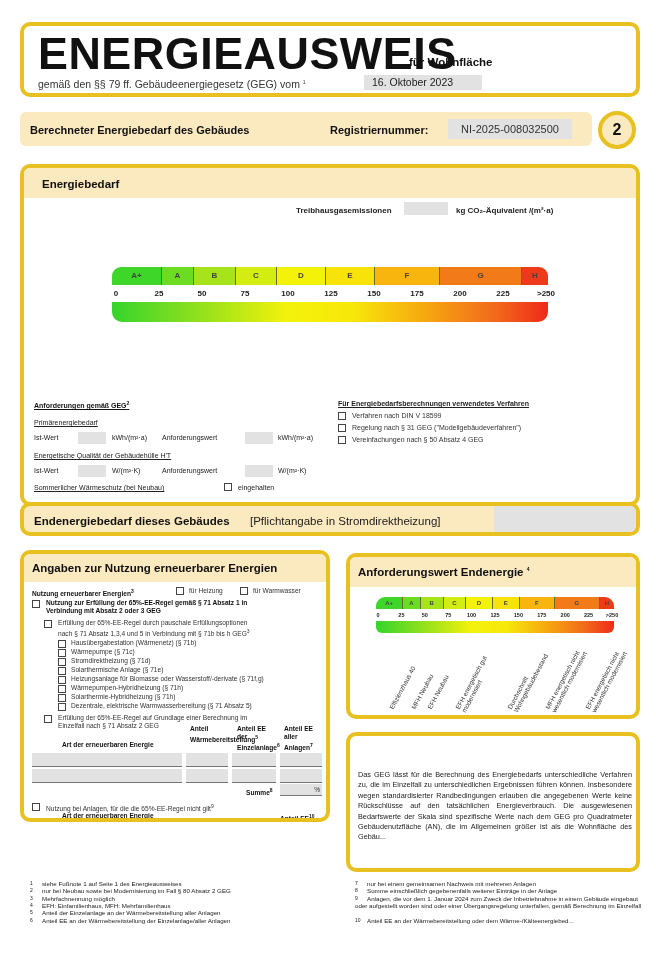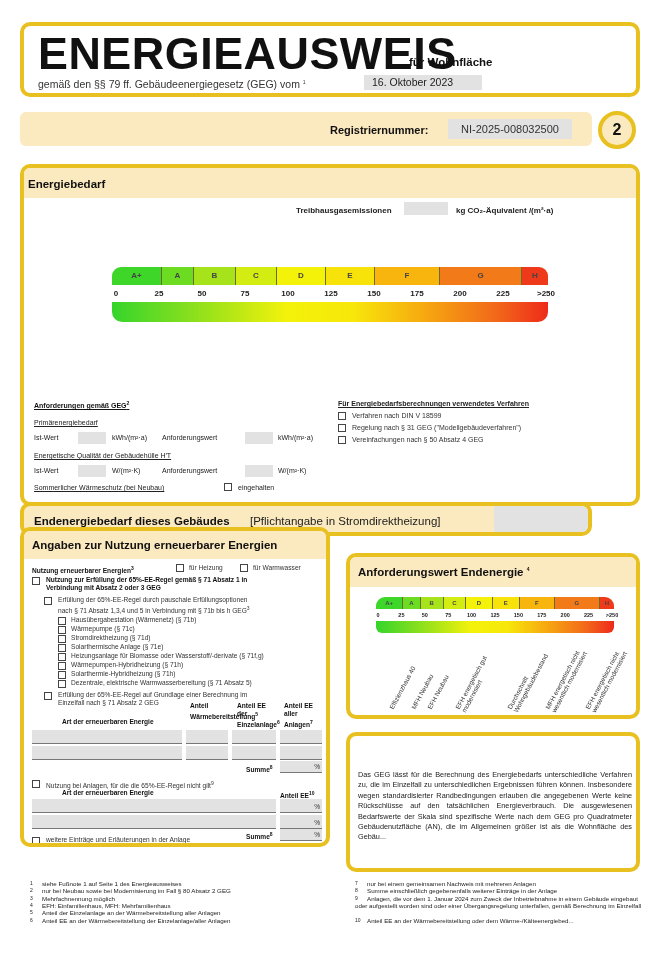--- a/index.html
+++ b/index.html
@@ -22,21 +22,21 @@
 
   
   #strip { left: 20px; top: 112px; width: 572px; height: 34px; background: #fbe9bf; border-radius: 6px; }
   #strip-label { left: 10px; top: 12px; font-size: 11px; font-weight: bold; }
   #reg-label { left: 310px; top: 12px; font-size: 11px; font-weight: bold; }
   #reg-val { left: 428px; top: 7px; width: 124px; height: 20px; font-size: 11px; text-align: center; line-height: 20px; color: #333; }
   #page-num { left: 598px; top: 111px; width: 38px; height: 38px; border: 4px solid #e8c120; border-radius: 50%; background: #fbe9bf; text-align: center; line-height: 30px; font-size: 16px; font-weight: bold; }
 
   
   #eb { left: 20px; top: 164px; width: 620px; height: 342px; }
-  #eb-head { position: absolute; left: 0; top: 0; width: 100%; height: 30px; padding: 10px 0 0 4px; font-size: 11.5px; }
+  #eb-head { position: absolute; left: 0; top: 0; width: 100%; height: 30px; padding: 10px 0 0 18px; font-size: 11.5px; }
   #thg-label { left: 272px; top: 38px; font-size: 8px; font-weight: bold; color: #222; }
   #thg-field { left: 380px; top: 34px; width: 44px; height: 13px; }
   #thg-unit { left: 432px; top: 38px; font-size: 8px; font-weight: bold; color: #222; }
 
   .scale-top { position: absolute; height: 18px; border-radius: 9px 9px 0 0; overflow: hidden; display: flex; }
   .scale-top .seg { height: 100%; border-right: 1px solid #6a6a2a; text-align: center; font-size: 8px; font-weight: bold; line-height: 18px; color: #444; }
   .scale-top .seg:last-child { border-right: none; }
   .scale-bot { position: absolute; height: 20px; border-radius: 0 0 10px 10px; background: linear-gradient(to right, #35d42c 0%, #9be21a 22%, #f3f20b 40%, #f7e80a 55%, #f6a710 72%, #f2691a 88%, #ee2a1a 100%); }
   .ticks { position: absolute; height: 12px; font-size: 8px; font-weight: bold; color: #222; }
   .ticks span { position: absolute; transform: translateX(-50%); }
@@ -58,27 +58,27 @@
   #anf2-u { left: 254px; top: 299px; }
   #sw-title { left: 10px; top: 316px; }
   #sw-cb { left: 200px; top: 315px; }
   #sw-lab { left: 214px; top: 316px; }
 
   #vf-title { left: 314px; top: 232px; font-weight: bold; }
   .vf-item { position: absolute; left: 314px; font-size: 7px; color: #333; }
   .vf-item .cb { margin-right: 6px; }
 
   
-  #ee { left: 20px; top: 502px; width: 572px; height: 34px; background: #fbe9bf; }
+  #ee { left: 20px; top: 502px; width: 620px; height: 34px; background: #fbe9bf; }
   #ee-label { left: 10px; top: 9px; font-size: 11.5px; font-weight: bold; }
   #ee-note { left: 226px; top: 9px; font-size: 11.5px; color: #222; }
   #ee-field { left: 470px; top: 0; width: 142px; height: 26px; }
 
   
-  #ren { left: 20px; top: 527px; width: 310px; height: 320px; }
+  #ren { left: 20px; top: 550px; width: 310px; height: 272px; }
   #ren-head { position: absolute; left: 0; top: 0; width: 100%; height: 28px; padding: 8px 0 0 8px; font-size: 11.5px; }
   .r { position: absolute; font-size: 6.6px; line-height: 8px; color: #333; white-space: nowrap; }
   .rb { font-weight: bold; color: #111; }
   .fld { position: absolute; background: #e2e2e2; border-bottom: 1px solid #777; }
   .pct { position: absolute; font-size: 6.6px; color: #333; text-align: right; }
 
   
   #vgl { left: 346px; top: 553px; width: 294px; height: 166px; }
   #vgl-head { position: absolute; left: 0; top: 0; width: 100%; height: 30px; padding: 9px 0 0 8px; font-size: 11.5px; }
   .vlab { position: absolute; font-size: 6.5px; line-height: 7px; color: #333; transform-origin: left top; transform: rotate(-62deg); white-space: nowrap; }
@@ -95,20 +95,21 @@
 <body>
 
 <div id="hdr" class="ybox">
   <div id="title" class="abs">ENERGIEAUSWEIS</div>
   <div id="subtitle" class="abs">für Wohnfläche</div>
   <div id="lawline" class="abs"><span>gemäß den §§ 79 ff. Gebäudeenergiegesetz (GEG) vom</span> <span class="sup">1</span></div>
   <div id="lawdate" class="abs gray">16. Oktober 2023</div>
 </div>
 
 <div id="strip" class="abs">
+  <div id="strip-label" class="abs">Berechneter Energiebedarf des Gebäudes</div>
   <div id="reg-label" class="abs">Registriernummer:</div>
   <div id="reg-val" class="abs gray">NI-2025-008032500</div>
 </div>
 <div id="page-num" class="abs">2</div>
 
 <div id="eb" class="ybox">
   <div id="eb-head" class="yhead">Energiebedarf</div>
   <div id="thg-label" class="abs">Treibhausgasemissionen</div>
   <div id="thg-field" class="abs gray"></div>
   <div id="thg-unit" class="abs">kg CO₂-Äquivalent /(m²·a)</div>

